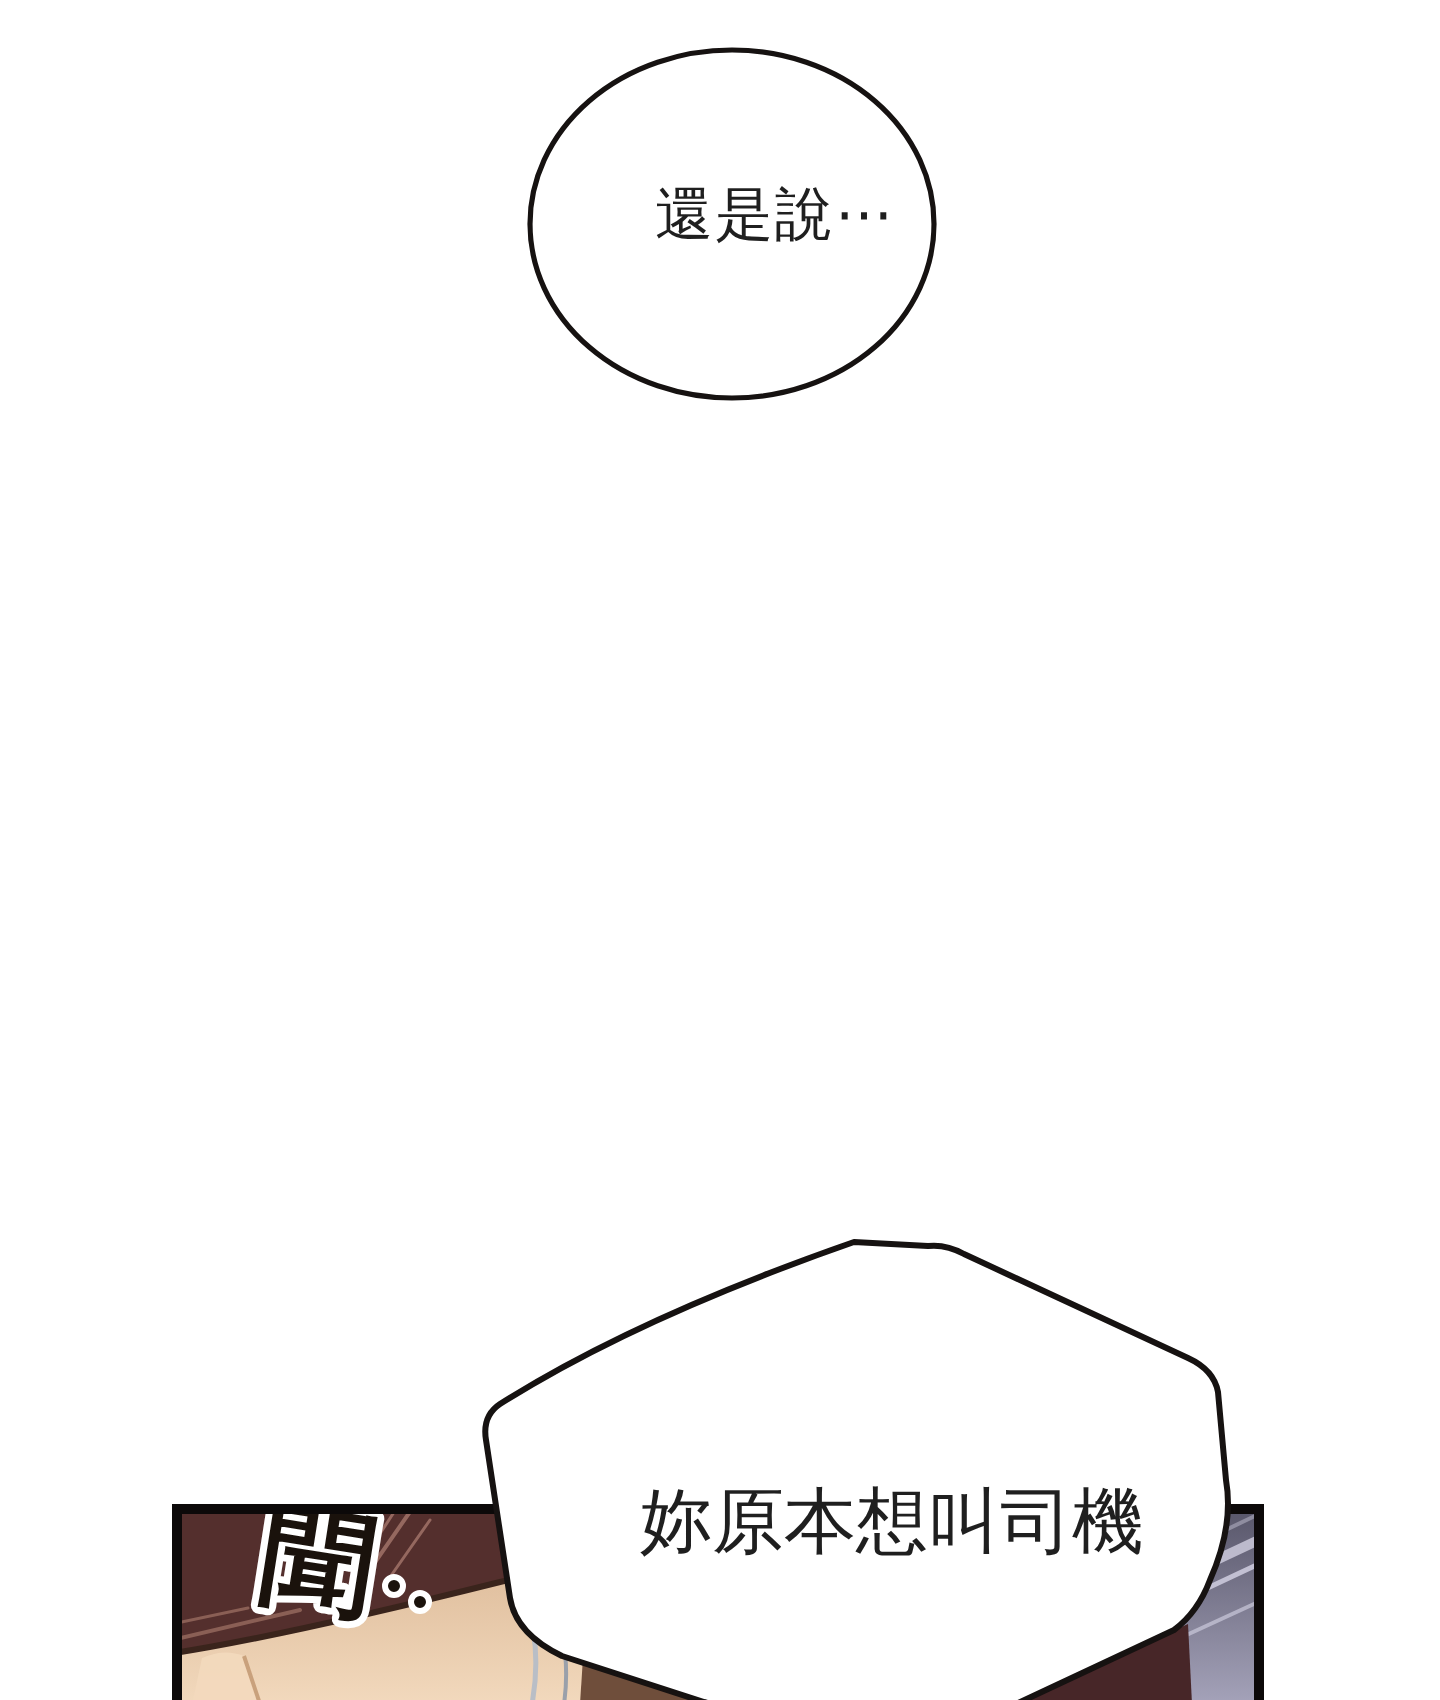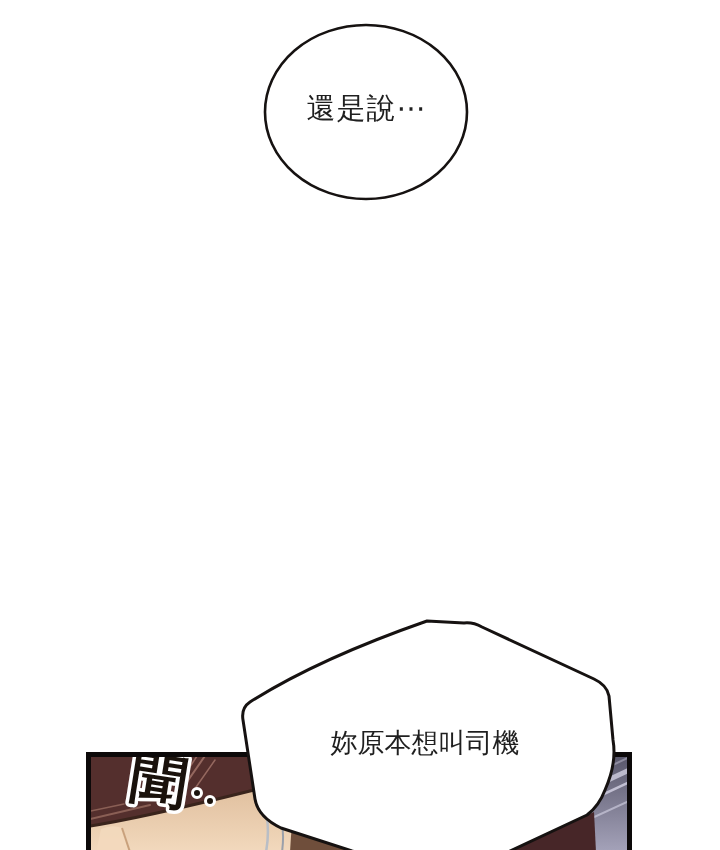--- a/index.html
+++ b/index.html
@@ -25,28 +25,29 @@
     font-family:"Liberation Sans",sans-serif;
   }
   .art{position:absolute;left:0;top:0;}
   .speech-text{
     position:absolute;
     color:var(--c-text);
     text-align:center;
     font-family:"Liberation Sans",sans-serif;
     z-index:5;
     white-space:nowrap;
+    padding-left:21px;
   }
   .speech-text.top{
     left:265px;top:90px;width:203px;
     font-size:29px;line-height:36px;letter-spacing:1px;
   }
   .speech-text.bottom{
-    left:296px;top:725px;width:258px;
-    font-size:27px;line-height:36px;letter-spacing:0px;
+    left:296px;top:743px;width:258px;
+    font-size:36px;line-height:36px;letter-spacing:0px;
   }
 </style>
 </head>
 <body>
 
 <div class="page">
 
   <svg class="art" width="720" height="850" viewBox="0 0 720 850">
     <defs>
       <clipPath id="clipPanel">

